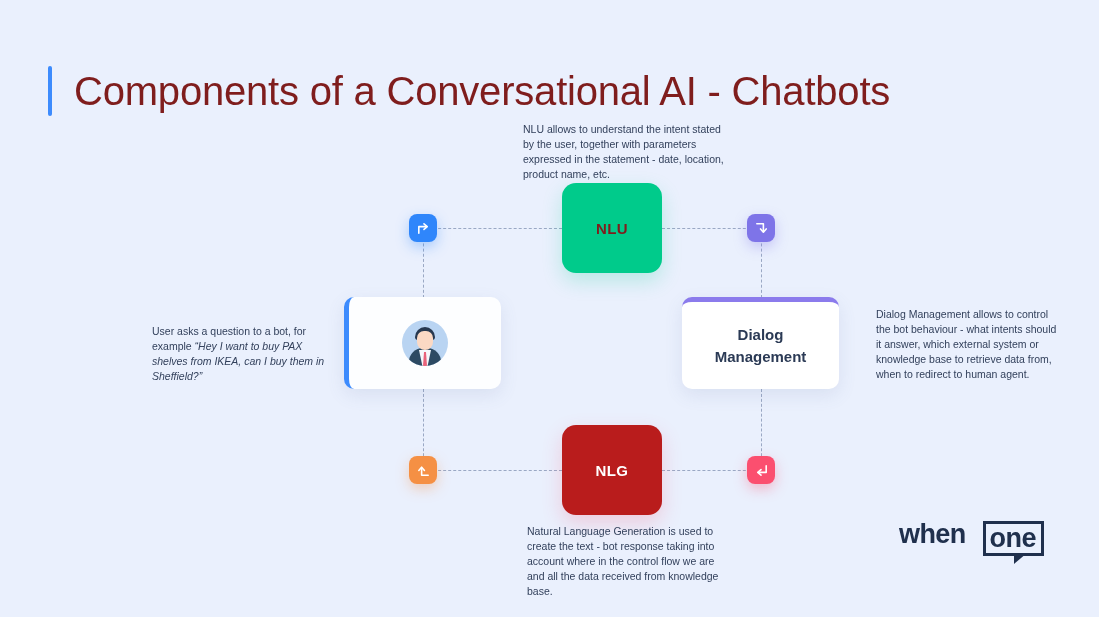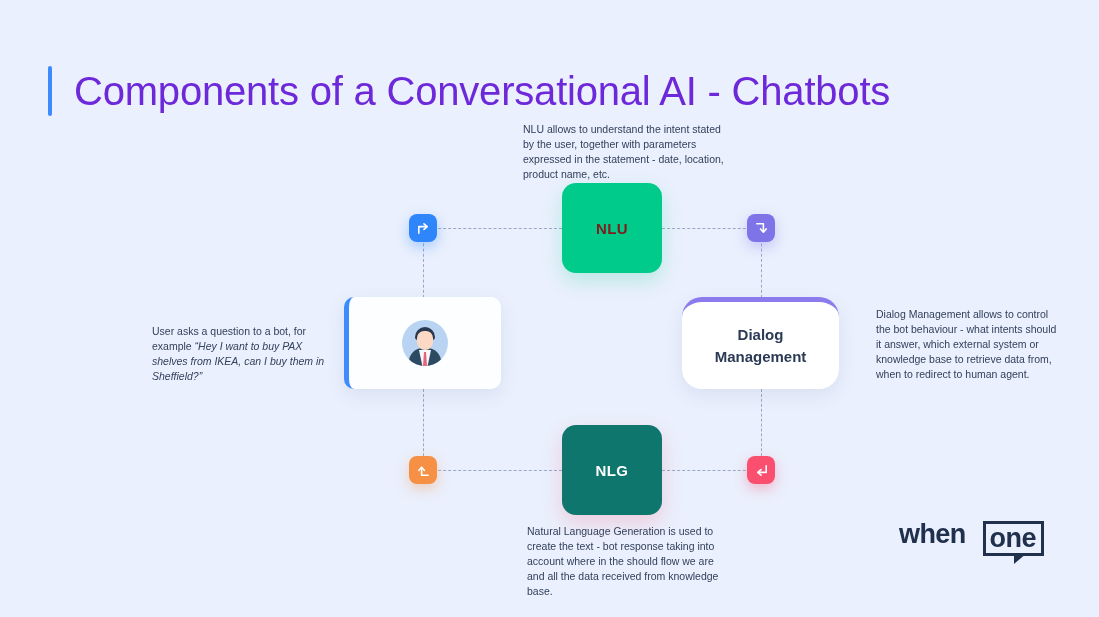--- a/index.html
+++ b/index.html
@@ -36,21 +36,21 @@
   .title-accent {
     width: 4px;
     height: 50px;
     background: #3d8bfd;
     border-radius: 2px;
   }
   .title-text {
     font-size: 40px;
     font-weight: 400;
     letter-spacing: -0.2px;
-    color: #6d28d9;
+    color: #7f1d1d;
     line-height: 1.05;
     white-space: nowrap;
   }
 
   
   .conn {
     position: absolute;
     z-index: 1;
   }
   .conn.h {
@@ -82,36 +82,36 @@
   .node-nlu .node-label {
     color: #7f1d1d;
     font-size: 15px;
     font-weight: bold;
     letter-spacing: 0.4px;
   }
 
   .node-nlg {
     left: 562px; top: 425px;
     width: 100px; height: 90px;
-    background: #0f766e;
+    background: #b91c1c;
     border-radius: 14px;
     box-shadow: 0 8px 20px rgba(251, 79, 111, 0.22);
   }
   .node-nlg .node-label {
     color: #ffffff;
     font-size: 15px;
     font-weight: bold;
     letter-spacing: 0.4px;
   }
 
   .node-dialog {
     left: 682px; top: 297px;
     width: 157px; height: 92px;
     background: #ffffff;
-    border-radius: 20px;
+    border-radius: 10px;
     border-top: 5px solid #8b7bec;
     box-shadow: 0 6px 18px rgba(90, 110, 160, 0.12);
   }
   .node-dialog .node-label {
     color: #2b3a55;
     font-size: 15px;
     font-weight: bold;
     line-height: 1.45;
   }
 
@@ -320,21 +320,21 @@
   </div>
 
   <div class="desc desc-user">
     <span>User asks a question to a bot, for example </span><em>“Hey I want to buy PAX shelves from IKEA, can I buy them in Sheffield?”</em>
   </div>
 
   <div class="desc desc-nlu">NLU allows to understand the intent stated by the user, together with parameters expressed in the statement - date, location, product name, etc.</div>
 
   <div class="desc desc-dialog">Dialog Management allows to control the bot behaviour - what intents should it answer, which external system or knowledge base to retrieve data from, when to redirect to human agent.</div>
 
-  <div class="desc desc-nlg">Natural Language Generation is used to create the text - bot response taking into account where in the should flow we are and all the data received from knowledge base.</div>
+  <div class="desc desc-nlg">Natural Language Generation is used to create the text - bot response taking into account where in the control flow we are and all the data received from knowledge base.</div>
 
   <div class="logo">
     <span class="logo-senti">when</span>
     <span class="logo-bubble">
       <span class="logo-one">one</span>
       <span class="logo-tail"></span>
     </span>
   </div>
 
 </div>

